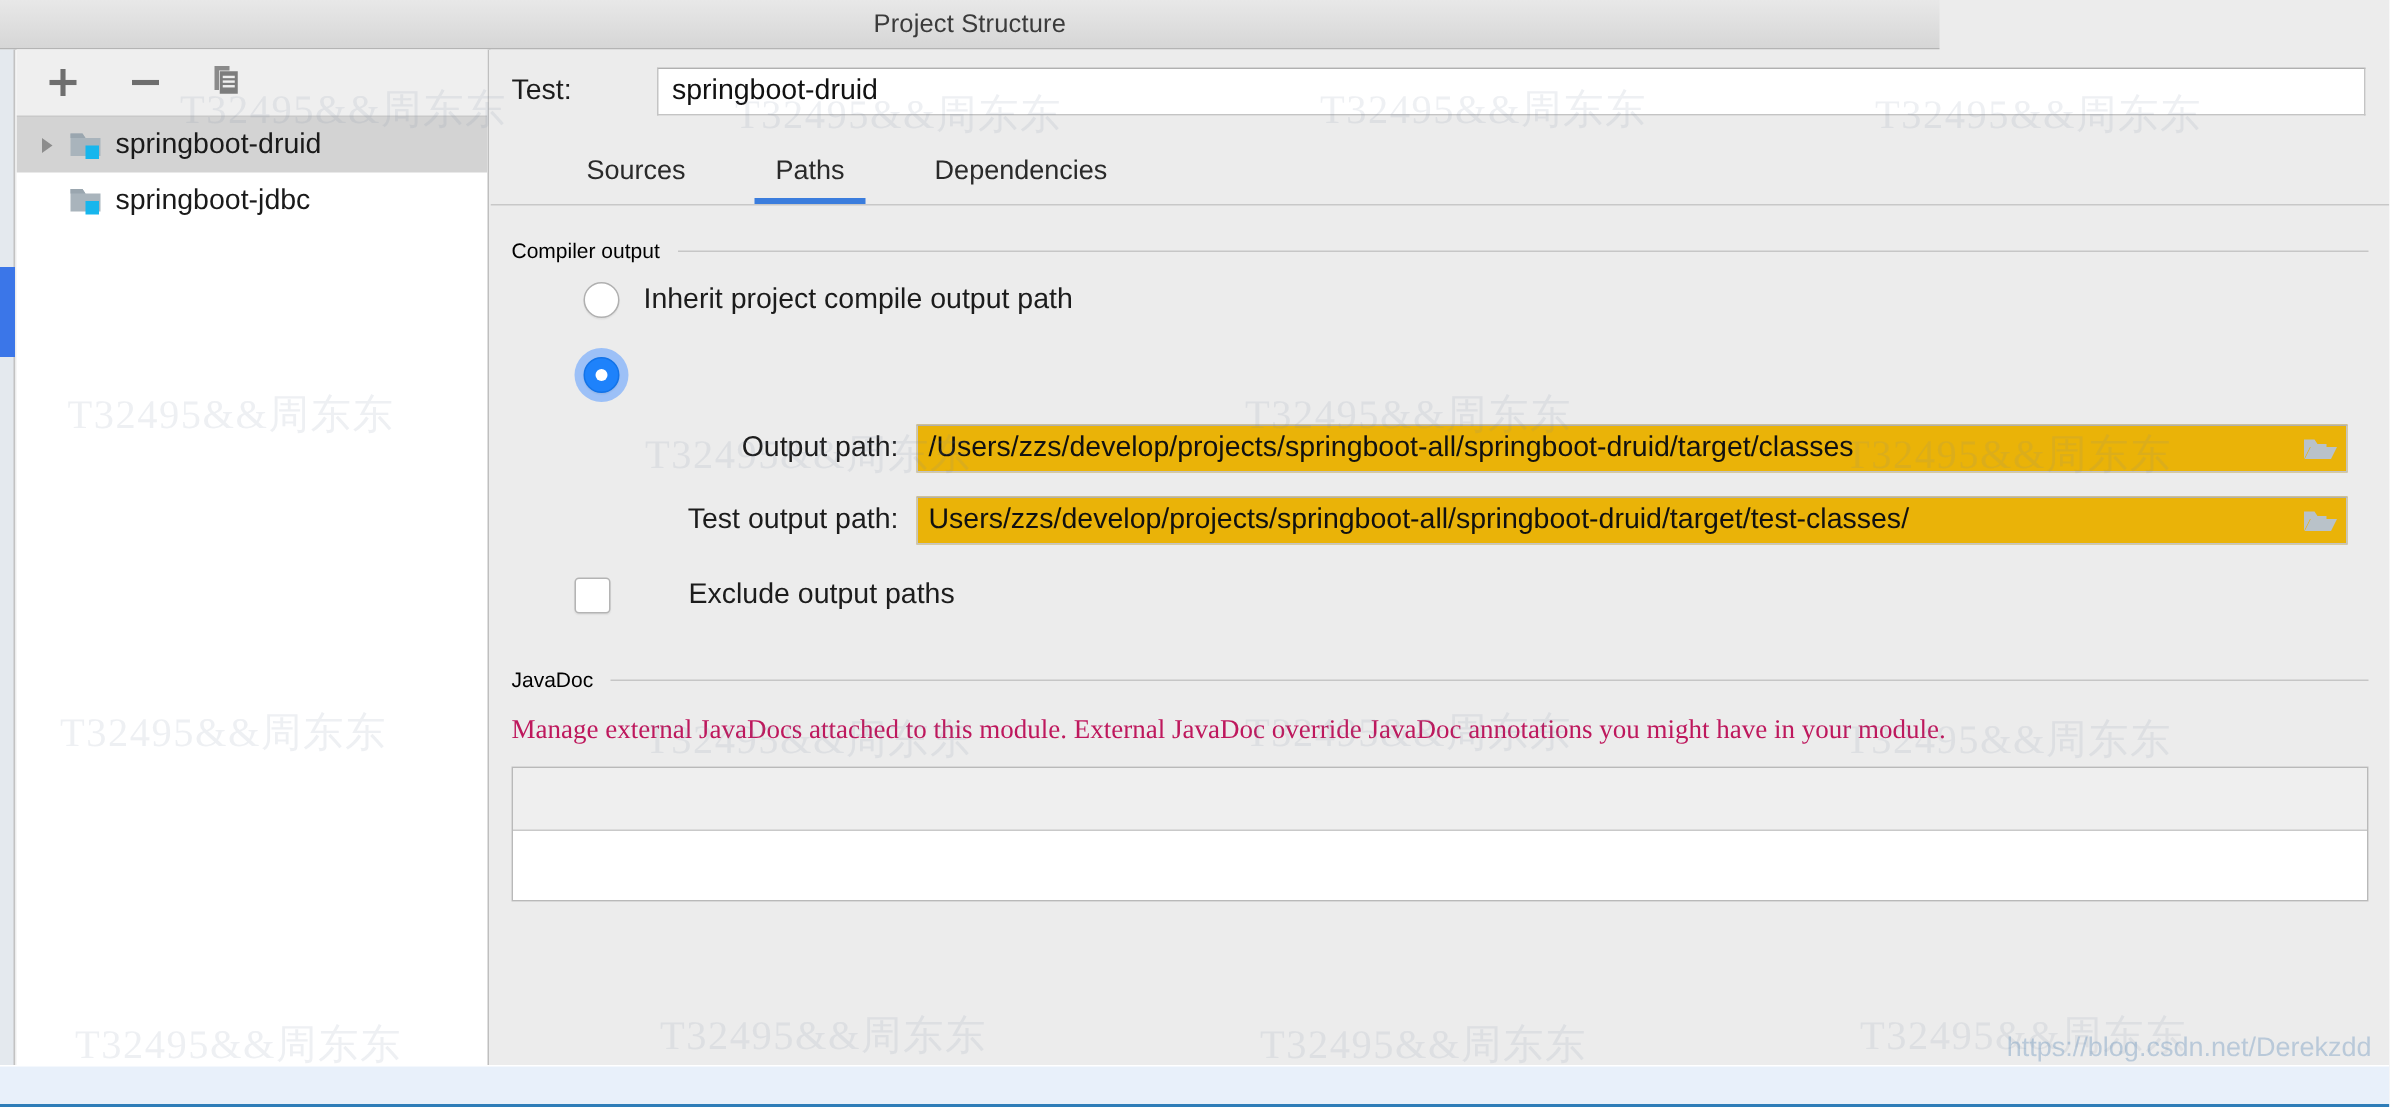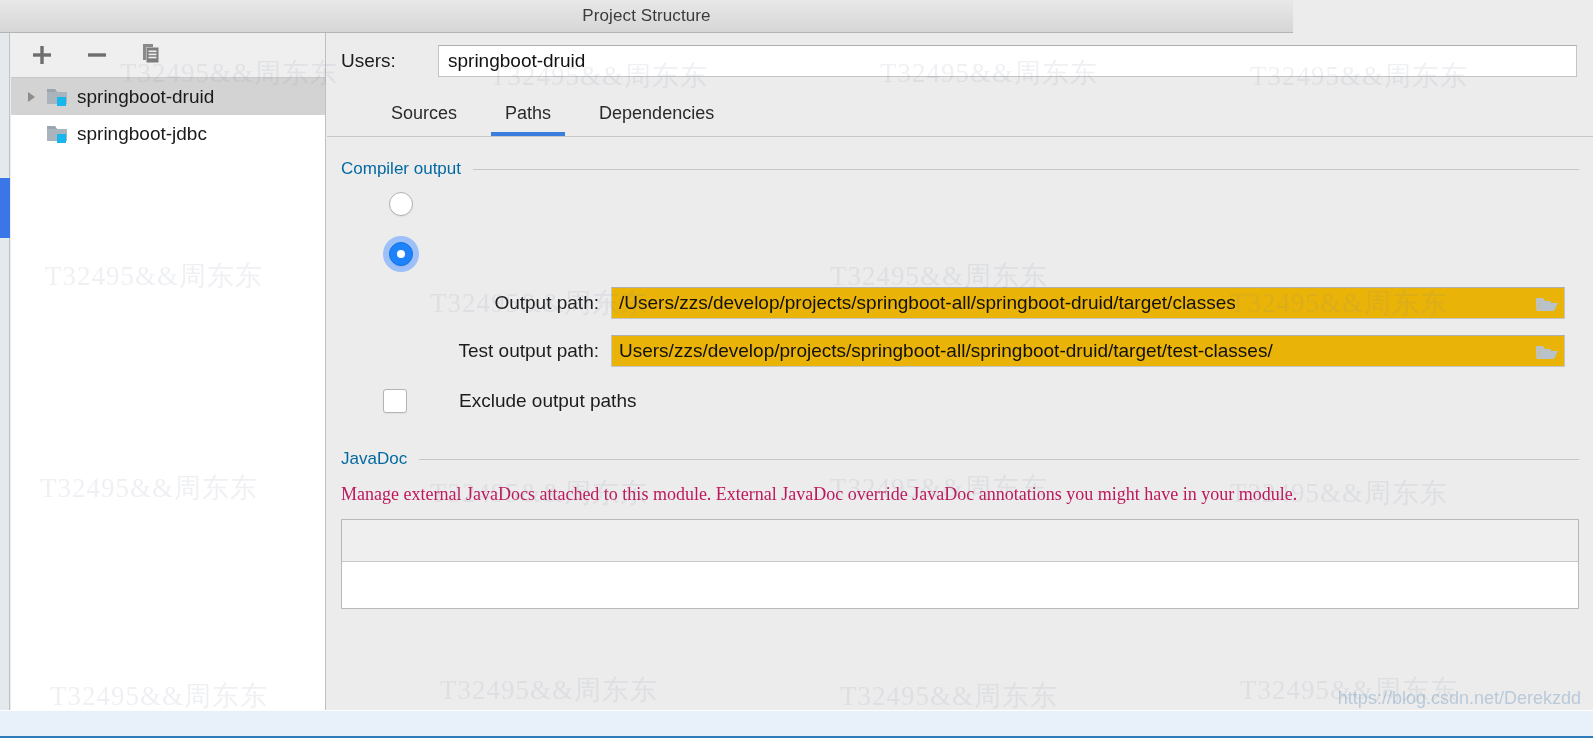--- a/index.html
+++ b/index.html
@@ -139,21 +139,21 @@
     font-family: "Liberation Sans", sans-serif;
     outline: none;
   }
 
   
   .tabs {
     display: flex;
     align-items: flex-end;
     height: 48px;
     padding-left: 40px;
-    gap: 0;
+    gap: 12px;
     border-bottom: 1px solid #c8c8c8;
   }
   .tab {
     position: relative;
     font-size: 18px;
     color: #2a2a2a;
     padding: 0 24px 12px 24px;
     cursor: default;
   }
   .tab.active::after {
@@ -168,22 +168,22 @@
   .section {
     padding: 0 14px 0 14px;
   }
   .section-head {
     display: flex;
     align-items: center;
     gap: 12px;
     padding-top: 22px;
   }
   .section-title {
-    font-size: 17px;
-    color: #0369a1;
+    font-size: 14px;
+    color: #000000;
     white-space: nowrap;
   }
   .section-line {
     flex: 1;
     height: 1px;
     background: #c6c6c6;
   }
 
   
   .radio-row {
@@ -421,40 +421,41 @@
         </span>
         <span class="tree-label">springboot-jdbc</span>
       </div>
 
     </div>
   </div>
 
   <div class="right">
 
     <div class="name-row">
-      <span class="name-label">Users:</span>
+      <span class="name-label">Test:</span>
       <input class="name-input" type="text" value="springboot-druid" style="">
     </div>
 
     <div class="tabs">
       <div class="tab">Sources</div>
       <div class="tab active">Paths</div>
       <div class="tab">Dependencies</div>
     </div>
 
     <div class="section">
       <div class="section-head">
         <span class="section-title">Compiler output</span>
         <span class="section-line"></span>
       </div>
 
       <div class="radio-row">
         <span class="radio-wrap">
           <span class="radio"></span>
         </span>
+        <span class="radio-label">Inherit project compile output path</span>
       </div>
 
       <div class="radio-row">
         <span class="radio-wrap checked">
           <span class="radio checked"></span>
         </span>
       </div>
 
       <div class="path-row">
         <span class="path-label">Output path:</span>

